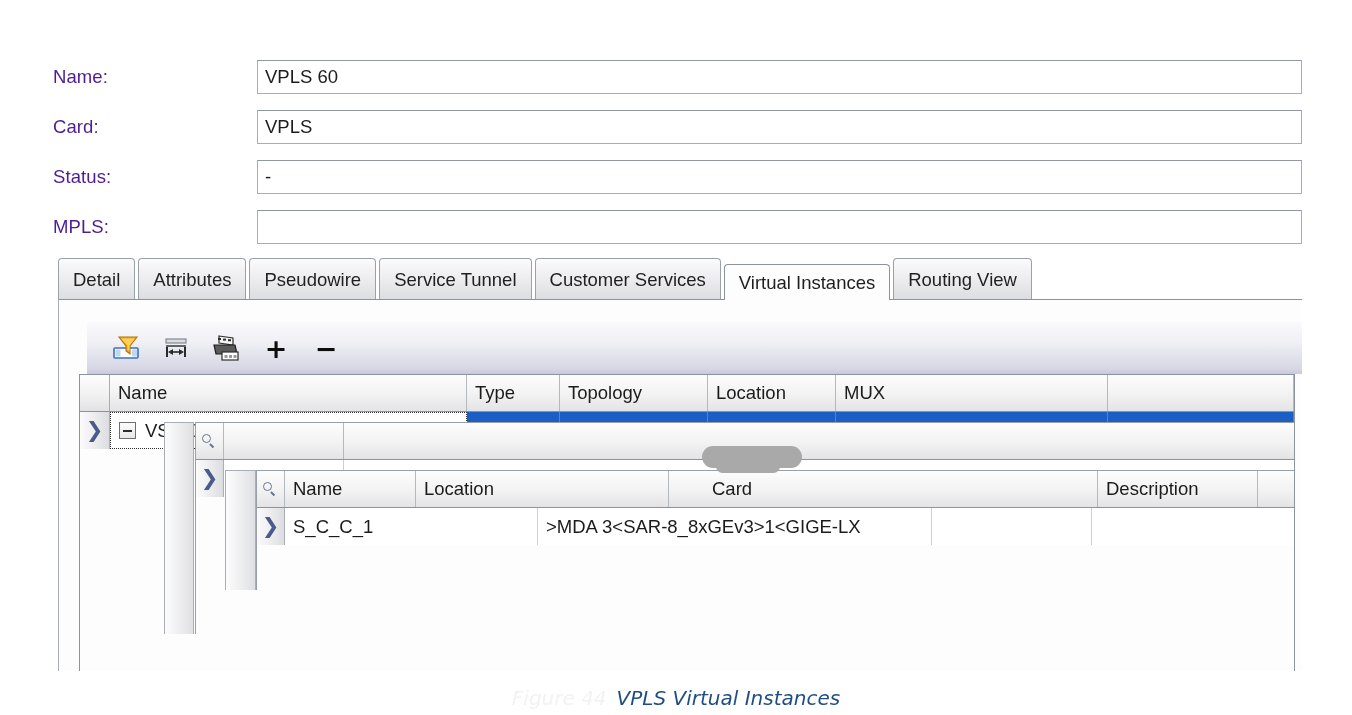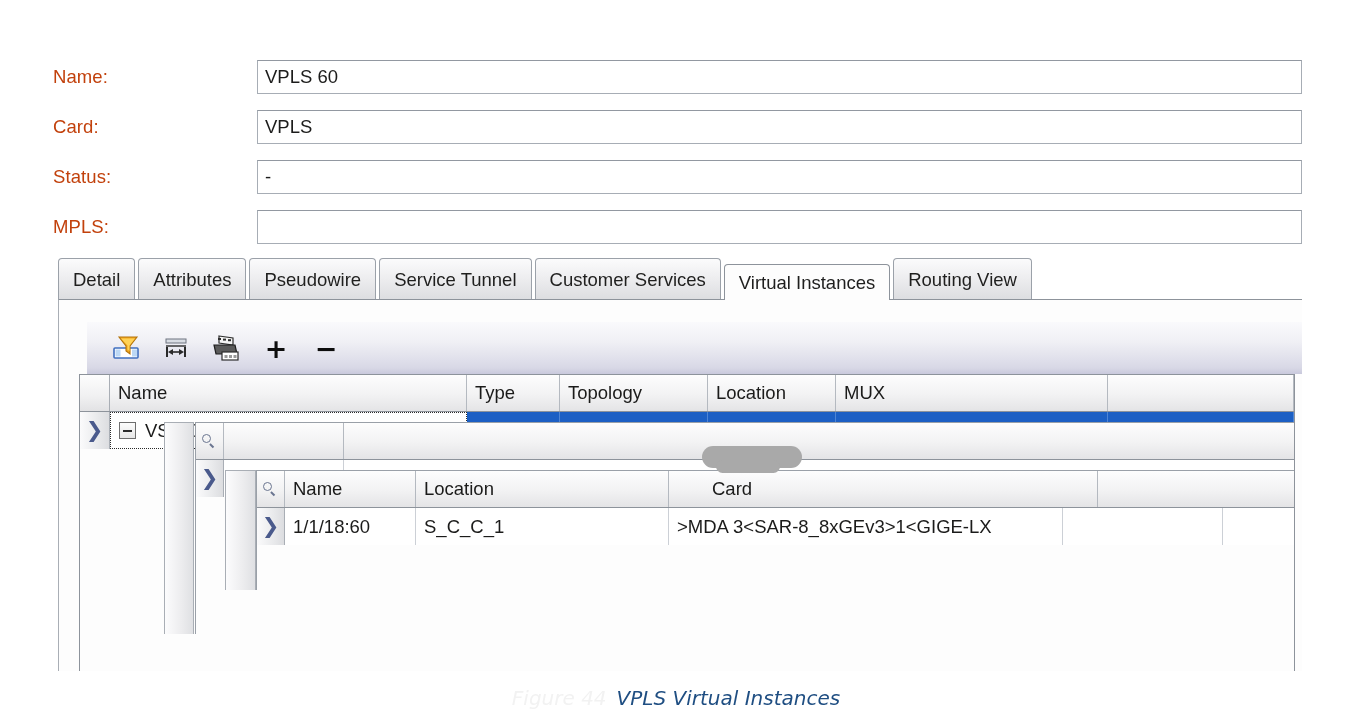--- a/index.html
+++ b/index.html
@@ -28,21 +28,21 @@
   }
   .form-row {
     display: flex;
     align-items: center;
     height: 50px;
   }
   .form-label {
     width: 212px;
     flex: 0 0 212px;
     font-size: 18.5px;
-    color: #c2410c;
+    color: #4c1d95;
     padding-left: 8px;
     box-sizing: border-box;
     letter-spacing: .1px;
   }
   .form-input {
     flex: 1 1 auto;
     height: 34px;
     background: #ffffff;
     border: 1px solid #a7adb5;
     border-top-color: #9298a1;
@@ -521,28 +521,28 @@
           <div class="nest3">
             <div class="nest3-frame">
 
               <div class="hdr-row">
                 <div class="mini-col">
                   <span class="magnifier"></span>
                 </div>
                 <div class="hdr-cell" style="width:131px;flex:0 0 131px;">Name</div>
                 <div class="hdr-cell" style="width:253px;flex:0 0 253px;">Location</div>
                 <div class="hdr-cell" style="width:394px;flex:0 0 394px;margin-left:35px;">Card</div>
+                <div class="hdr-cell" style="width:160px;flex:0 0 160px;">Description</div>
                 <div class="hdr-cell" style="flex:1 1 auto;"></div>
               </div>
 
               <div class="row row3">
                 <div class="gutter" style="width:28px;flex:0 0 28px;">
                   <span class="arrow">❯</span>
                 </div>
-                <div class="cell" style="width:131px;flex:0 0 131px;">1/1/18:60</div>
                 <div class="cell" style="width:253px;flex:0 0 253px;">S_C_C_1</div>
                 <div class="cell" style="width:394px;flex:0 0 394px;">&gt;MDA 3&lt;SAR-8_8xGEv3&gt;1&lt;GIGE-LX</div>
                 <div class="cell" style="width:160px;flex:0 0 160px;"></div>
                 <div class="cell" style="flex:1 1 auto;"></div>
               </div>
 
             </div>
           </div>
 
         </div>

